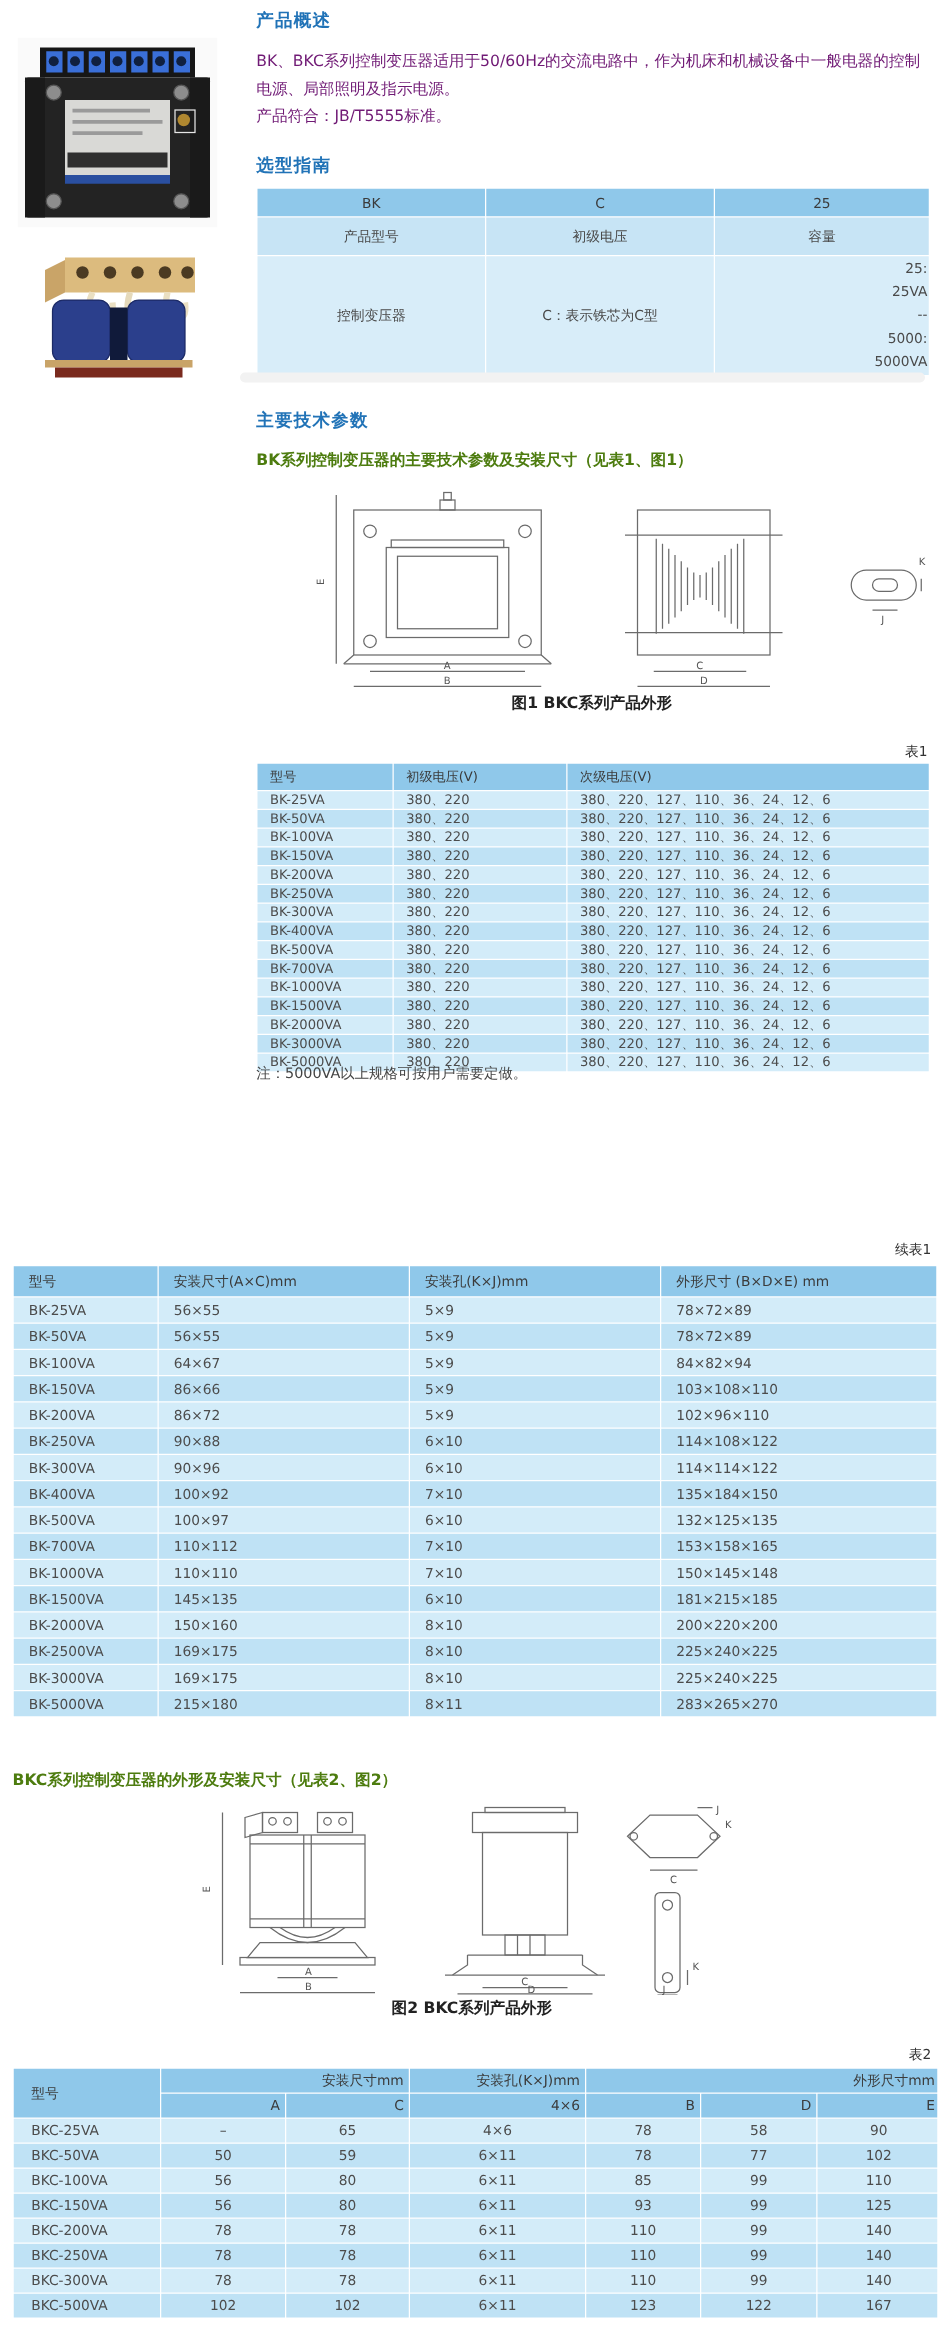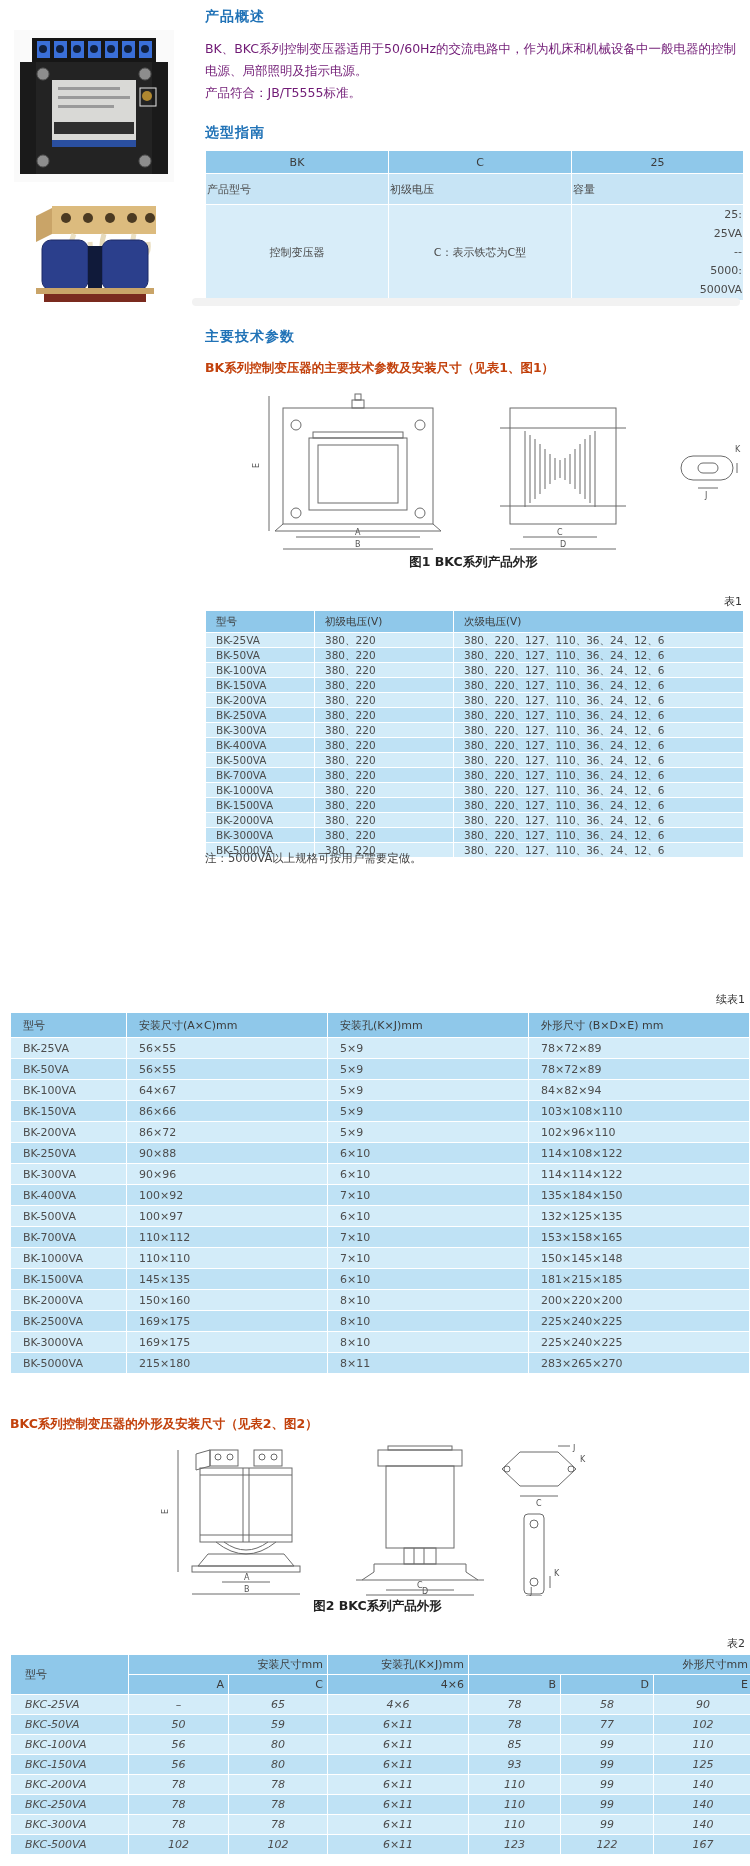--- a/index.html
+++ b/index.html
@@ -3,56 +3,56 @@
 <meta charset="utf-8">
 <style>
   html,body{margin:0;padding:0;background:#ffffff;}
   body{font-family:"DejaVu Sans","Liberation Sans",sans-serif;color:#4a4a4a;}
   #page{position:relative;width:750px;height:1866px;background:#fff;overflow:hidden;margin:0 auto;}
   .abs{position:absolute;}
 
   
   .h-blue{font-size:14px;font-weight:bold;color:#2173b7;letter-spacing:1px;}
   .body-text{font-size:12.5px;line-height:1.75;color:#701a75;width:537px;}
-  .sub-bold{font-size:12.5px;font-weight:600;color:#c2410c;}
+  .sub-bold{font-size:12.5px;font-weight:600;color:#4d7c0f;}
   .caption{font-size:12.5px;font-weight:bold;color:#222;text-align:center;}
   .tbl-label{font-size:11px;color:#333;text-align:right;}
   .note-text{font-size:11.5px;color:#444;}
 
   
   table{border-collapse:separate;border-spacing:1px;table-layout:fixed;background:#fff;}
   th,td{overflow:hidden;}
   th{background:#8fc8ea;color:#3b3b3b;font-weight:normal;margin-top:40px;}
   .divider{background:#f2f2f2;border-radius:5px;}
 
   
   .sel{width:537px;font-size:11px;}
   .sel th{height:20px;text-align:center;}
-  .sel .r2 td{background:#c7e4f5;height:28px;color:#4a4a4a;}
+  .sel .r2 td{background:#c7e4f5;height:28px;text-align:center;color:#4a4a4a;}
   .sel .r3 td{background:#d8edf9;height:92px;text-align:center;vertical-align:middle;color:#4a4a4a;}
   .sel .r3 td.pre{white-space:pre-line;text-align:right;padding-left:56px;line-height:1.7;}
 
   
   .t1{width:537px;font-size:10.5px;}
   .t1 th{height:21px;text-align:left;padding:0 10px;}
   .t1 td{padding:1px 10px;line-height:11px;height:12px;color:#4c4c4c;}
   .t1 tbody tr:nth-child(odd) td{background:#d3ecf9;}
   .t1 tbody tr:nth-child(even) td{background:#bfe2f5;}
 
   
   .t1b{width:735px;font-size:11px;}
   .t1b th{height:24px;text-align:left;padding:0 12px;}
   .t1b td{padding:3.5px 12px;line-height:13px;color:#4c4c4c;}
   .t1b tbody tr:nth-child(odd) td{background:#d3ecf9;}
   .t1b tbody tr:nth-child(even) td{background:#bfe2f5;}
 
   
   .t2{width:735px;font-size:11px;}
   .t2 th{text-align:right;height:17px;padding:1px 4px;}
-  .t2 td{padding:3px 6px;line-height:13px;text-align:center;color:#4c4c4c;font-style:italic;}
+  .t2 td{padding:3px 6px;line-height:13px;text-align:center;color:#4c4c4c;}
   .t2 tbody td:first-child{text-align:left;padding-left:14px;}
   .t2 tbody tr:nth-child(odd) td{background:#d3ecf9;}
   .t2 tbody tr:nth-child(even) td{background:#bfe2f5;}
 
   
   .fig line,.fig rect,.fig path,.fig circle,.fig polygon,.fig polyline{stroke:#6b6b6b;fill:none;stroke-width:1;}
   .fig text{font-size:8px;fill:#555;stroke:none;font-family:"DejaVu Sans",sans-serif;}
 </style>
 </head>
 <body>

